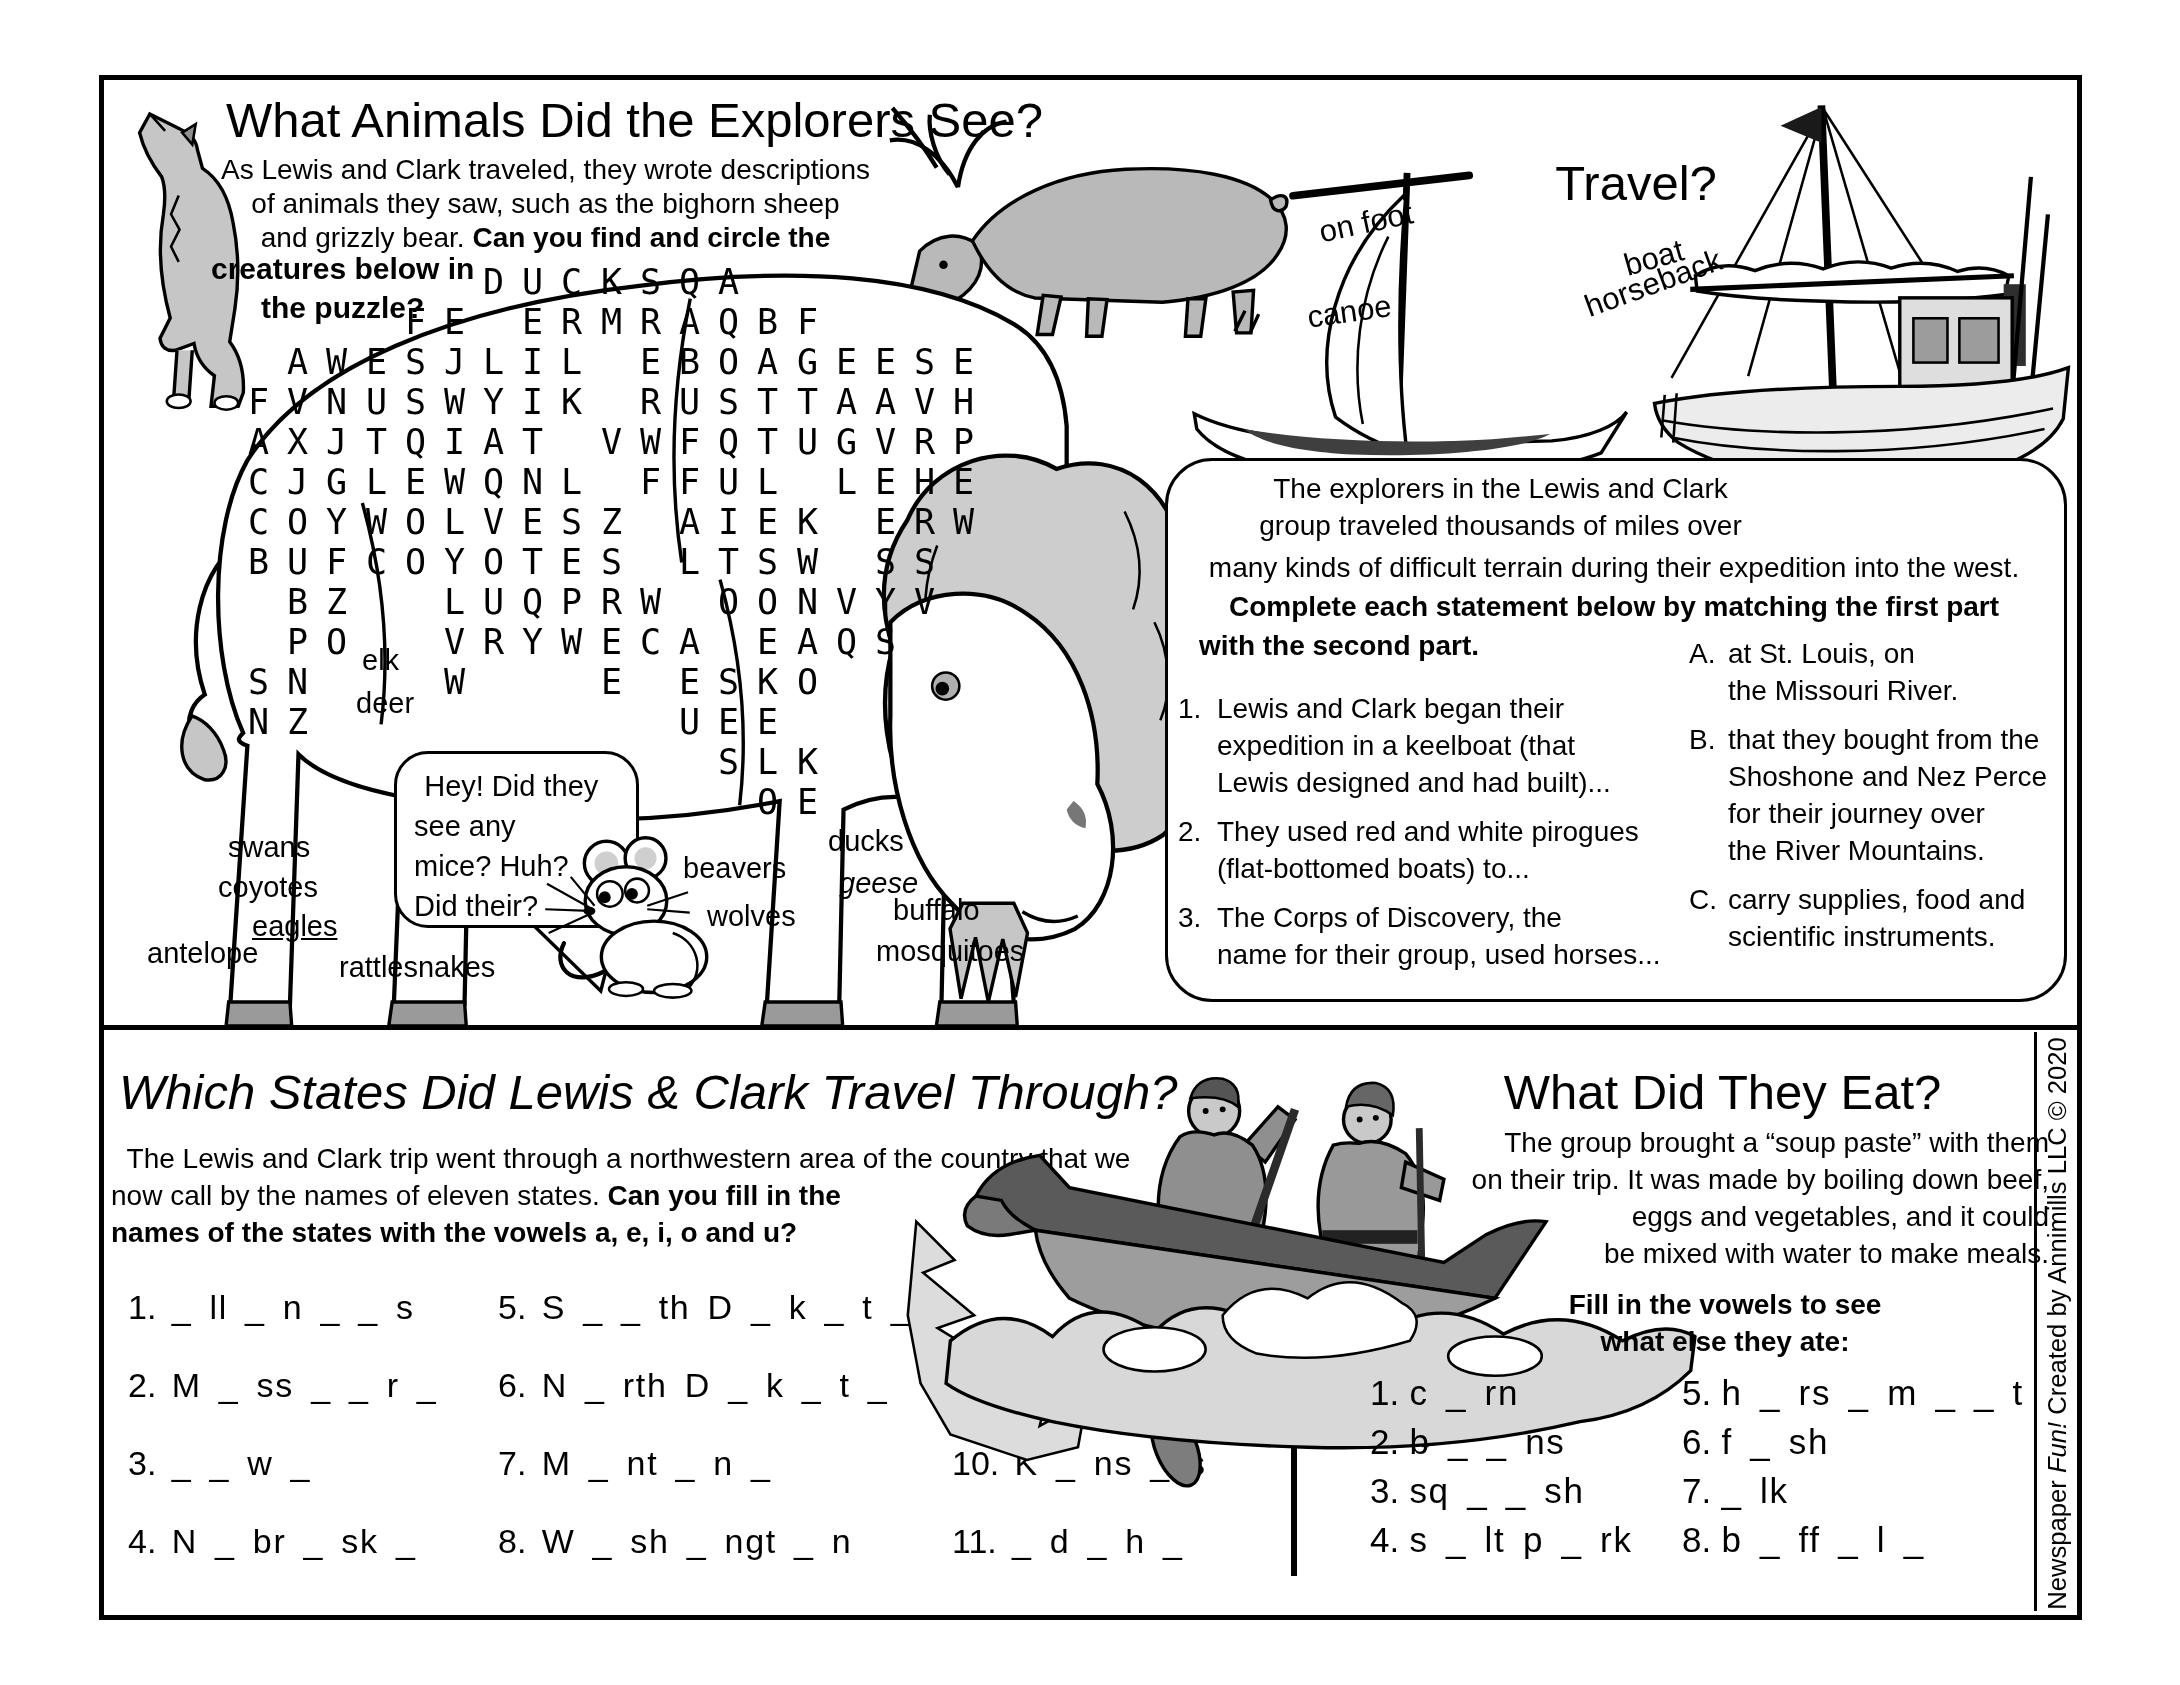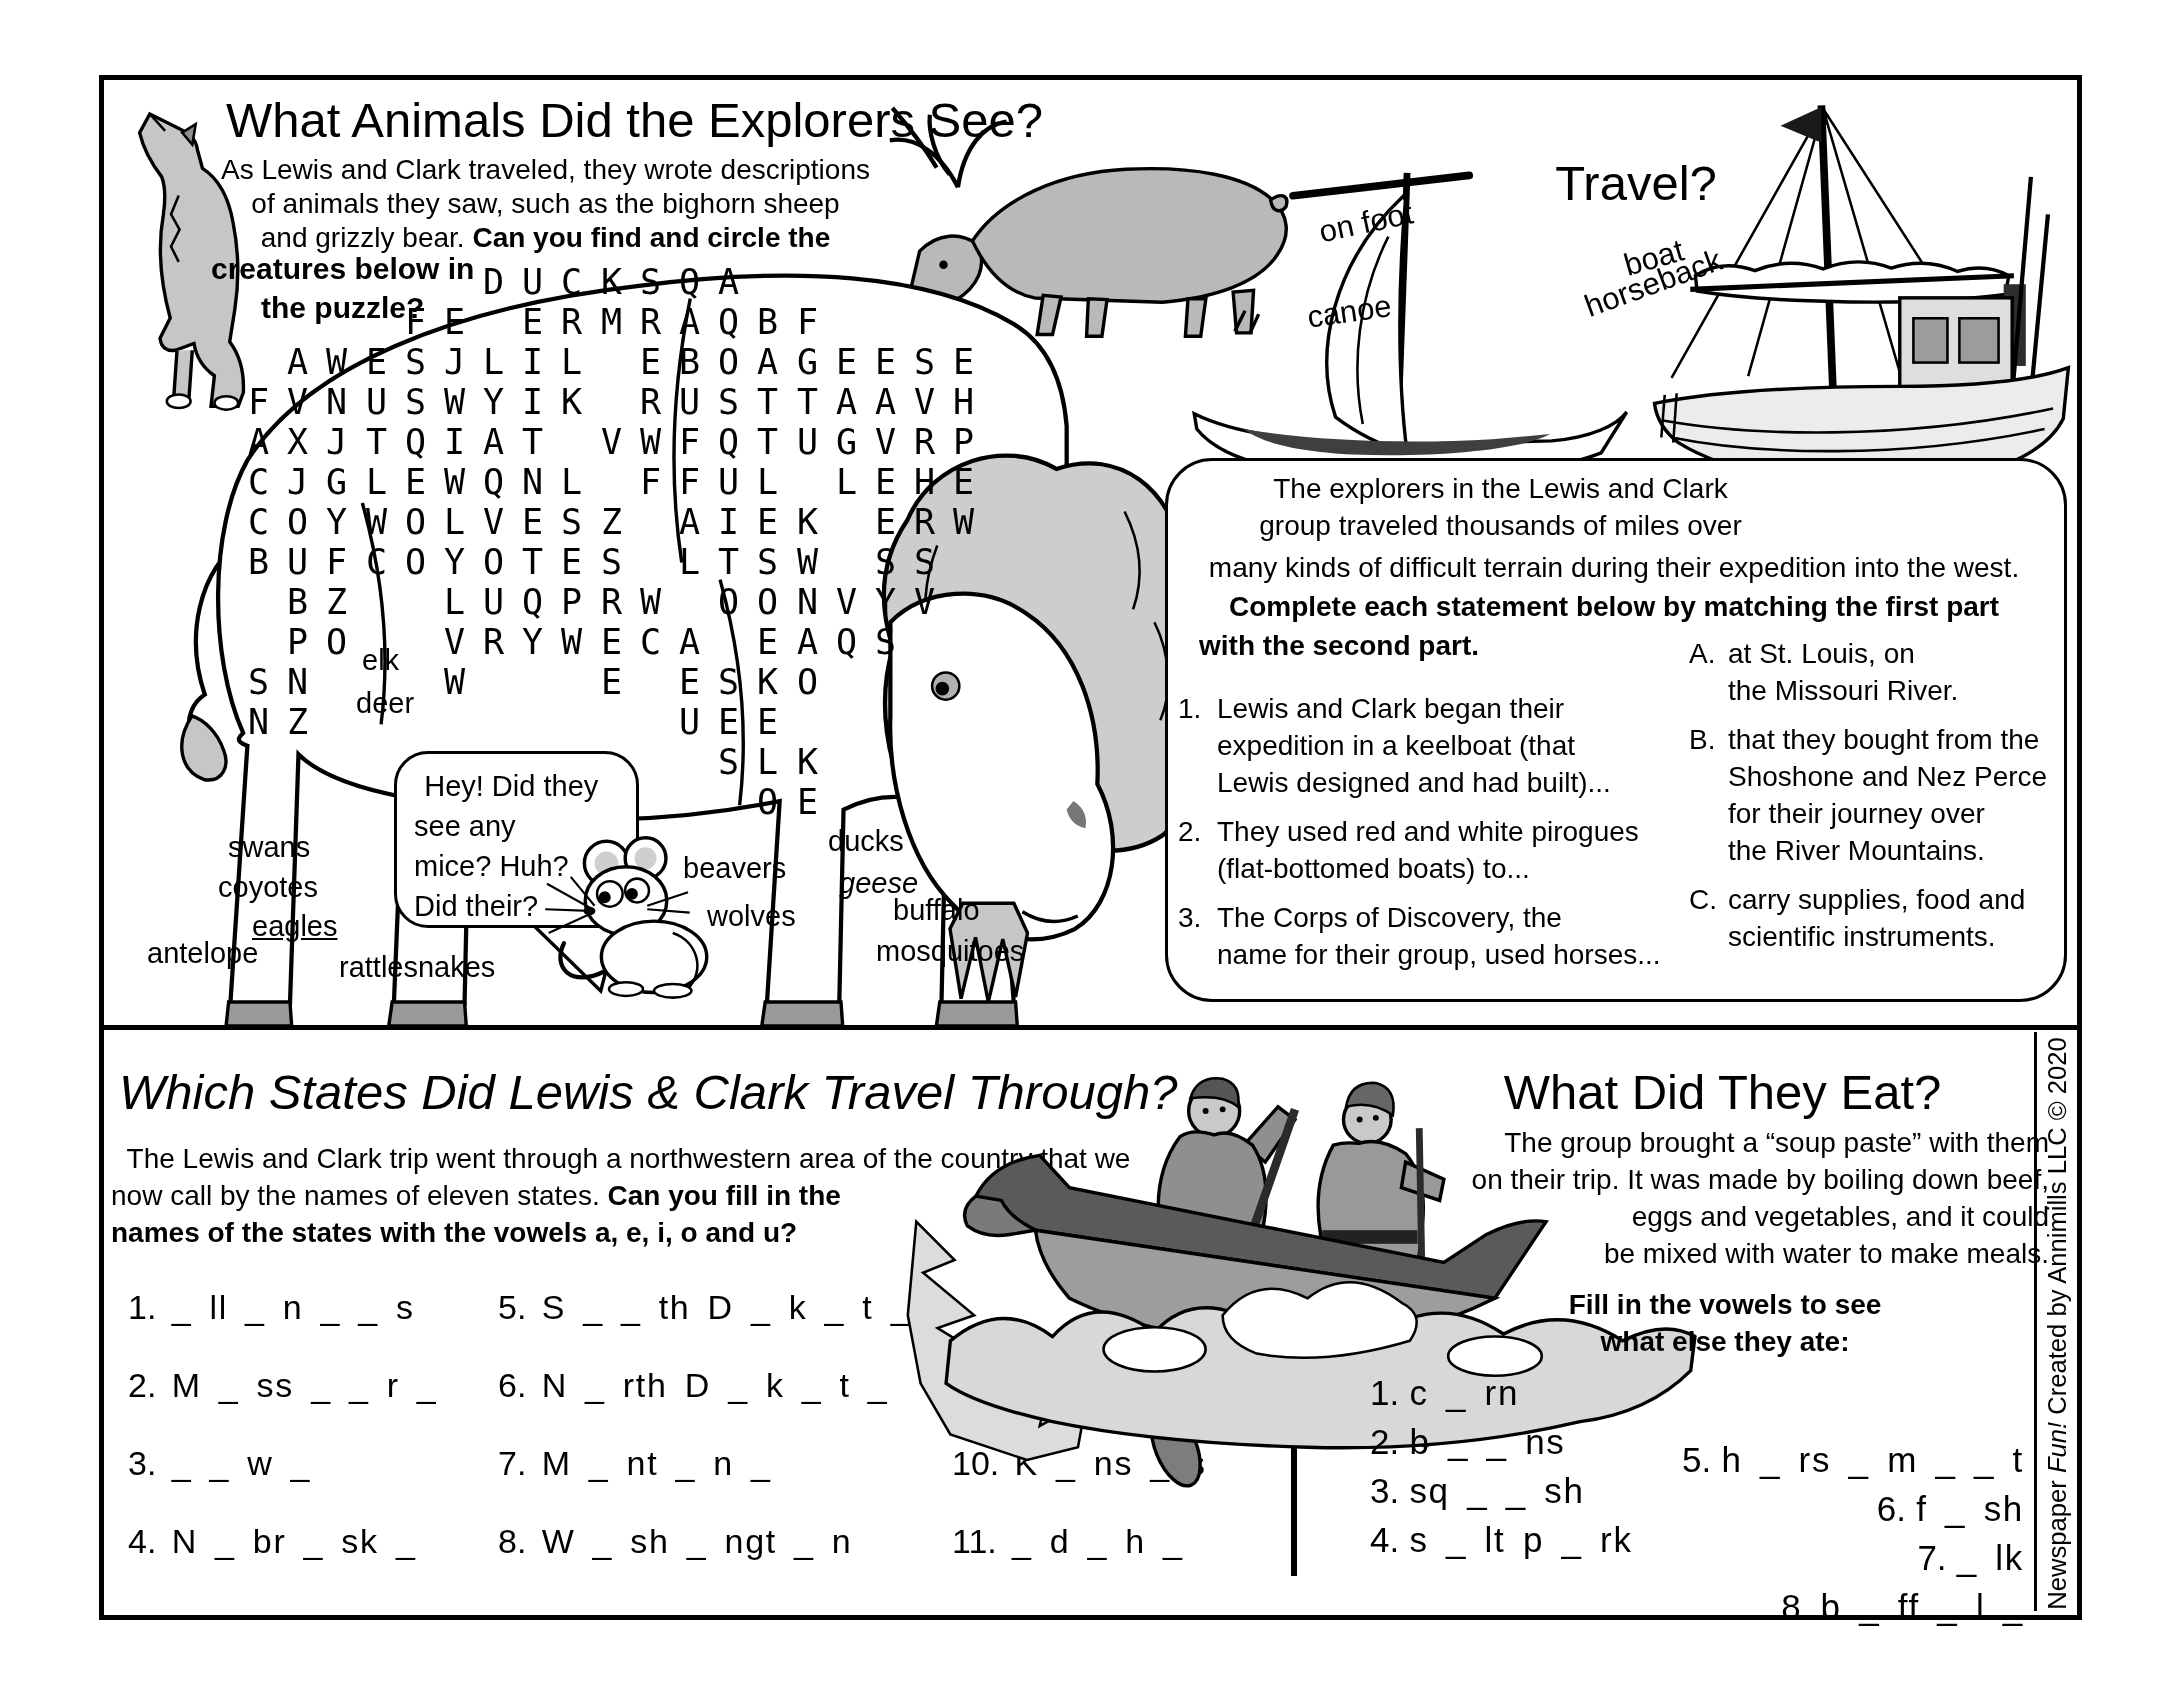--- a/index.html
+++ b/index.html
@@ -511,21 +511,21 @@
       <div>Fill in the vowels to see</div>
       <div>what else they ate:</div>
     </div>
 
   <div class="abs" style="left:1370px;top:1373px;">
       <div class="fd-item"><span class="num">1.</span><span class="blanks">c _ rn</span></div>
       <div class="fd-item"><span class="num">2.</span><span class="blanks">b _  _ ns</span></div>
       <div class="fd-item"><span class="num">3.</span><span class="blanks">sq _ _ sh</span></div>
       <div class="fd-item"><span class="num">4.</span><span class="blanks">s _ lt  p _ rk</span></div>
     </div>
-  <div class="abs" style="left:1682px;top:1440px;text-align:right;">
+  <div class="abs" style="left:1682px;top:1373px;">
       <div class="fd-item"><span class="num">5.</span><span class="blanks">h _ rs _   m _ _ t</span></div>
       <div class="fd-item"><span class="num">6.</span><span class="blanks">f _ sh</span></div>
       <div class="fd-item"><span class="num">7.</span><span class="blanks">_ lk</span></div>
       <div class="fd-item"><span class="num">8.</span><span class="blanks">b _ ff _ l _</span></div>
     </div>
 
   <div class="vdiv-side"></div>
   <div class="credit">
       <div><span>Newspaper </span><span class="i">Fun!</span><span> Created by Annimills LLC © 2020</span></div>
     </div>

